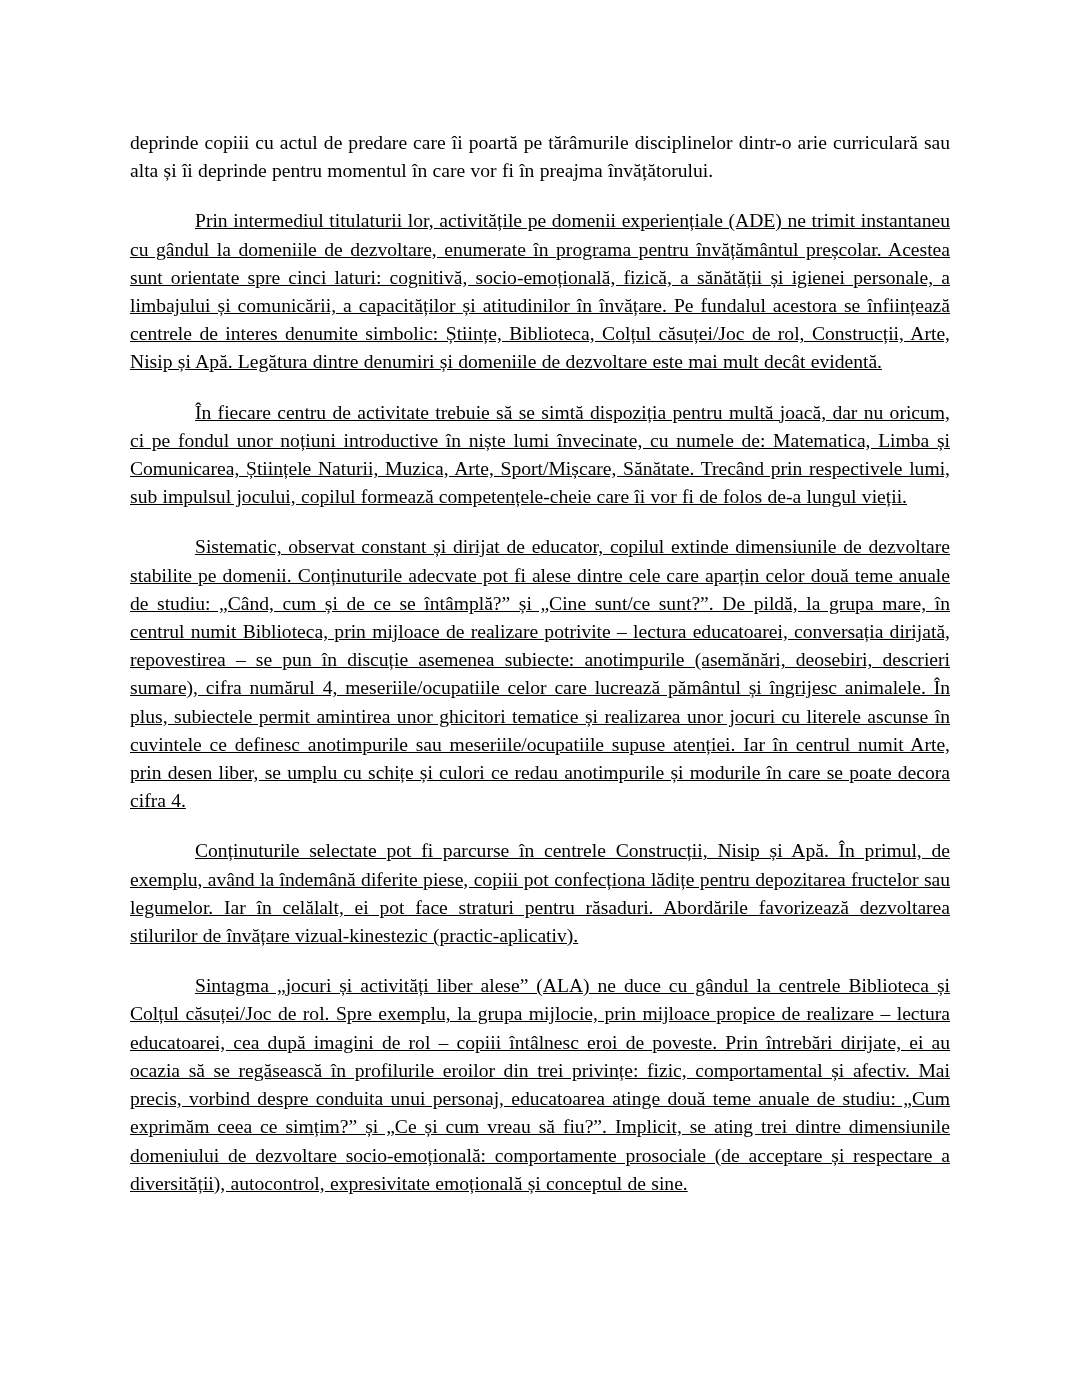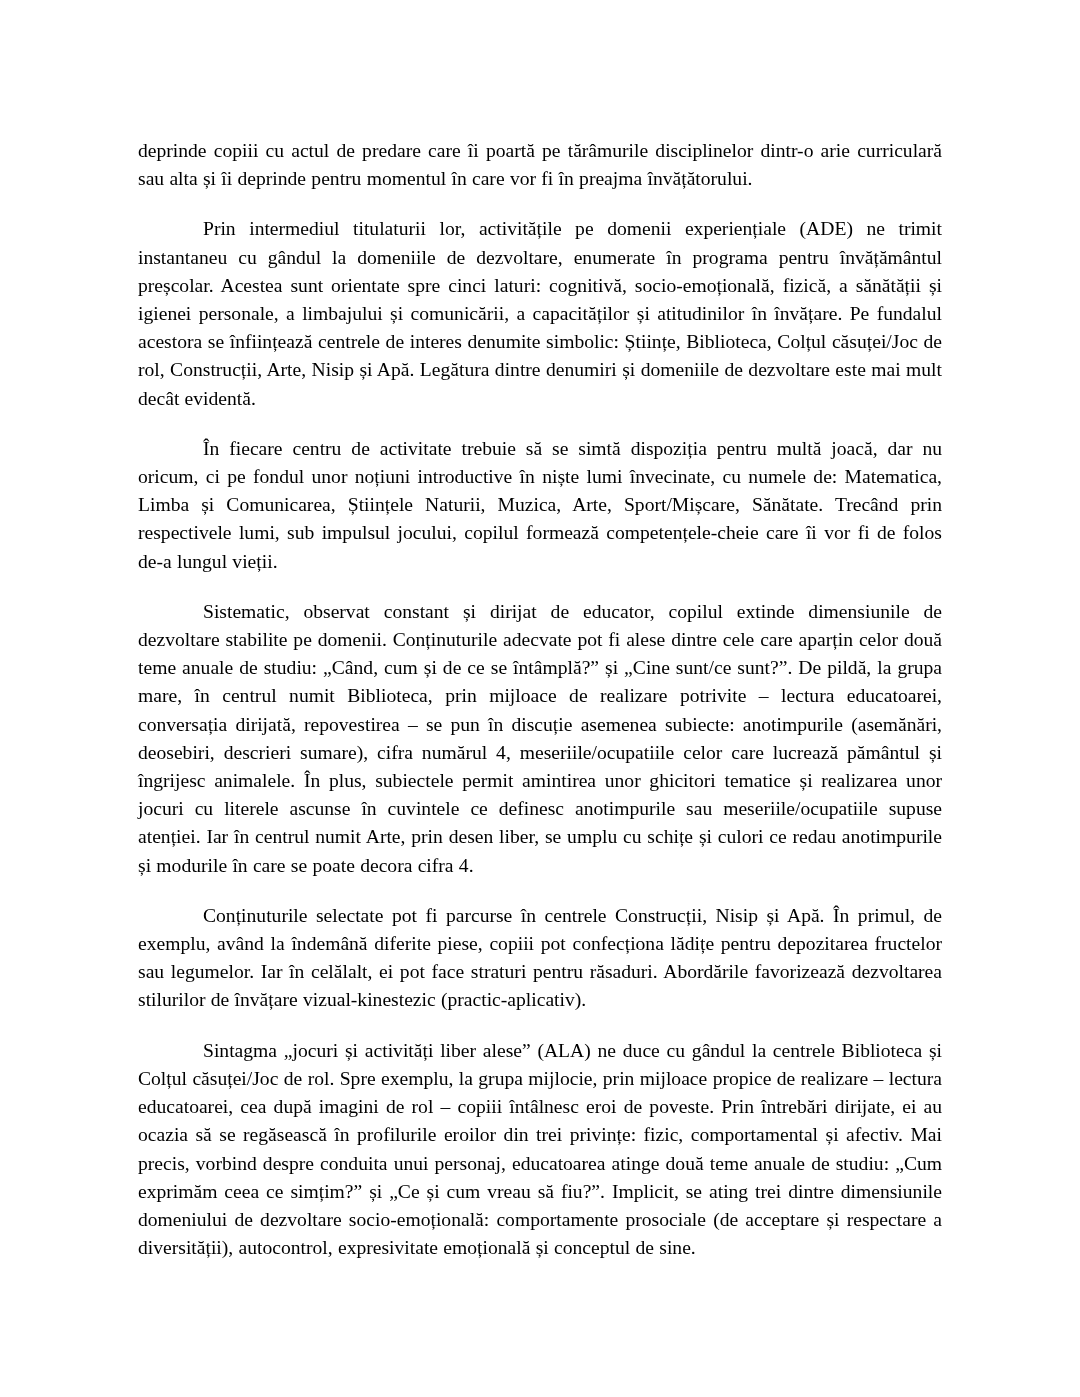--- a/index.html
+++ b/index.html
@@ -23,36 +23,37 @@
     height: 1397px;
     background: #ffffff;
   }
   .text-column {
     position: absolute;
     left: 122px;
     top: 121px;
     width: 836px;
   }
   p.para {
-    margin: 16px;
+    margin: 8px;
     padding: 0;
     font-size: 19.6px;
     line-height: 28.2px;
     text-align: justify;
     text-justify: inter-word;
     -webkit-hyphens: none;
     hyphens: none;
     word-spacing: 0.02em;
     color: #000000;
   }
   p.para.continuation {
     text-indent: 0;
   }
   p.para.indented {
     text-indent: 65px;
+    text-decoration: underline;
   }
   p.para + p.para {
     margin-top: 22px;
   }
 </style>
 </head>
 <body>
 
 <div class="page">
   <div class="text-column">

